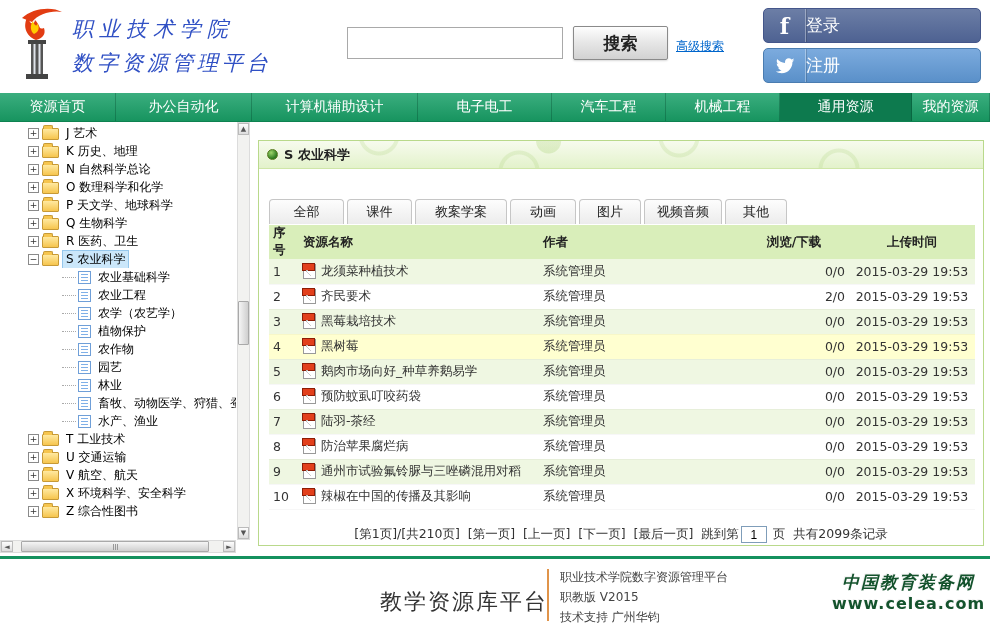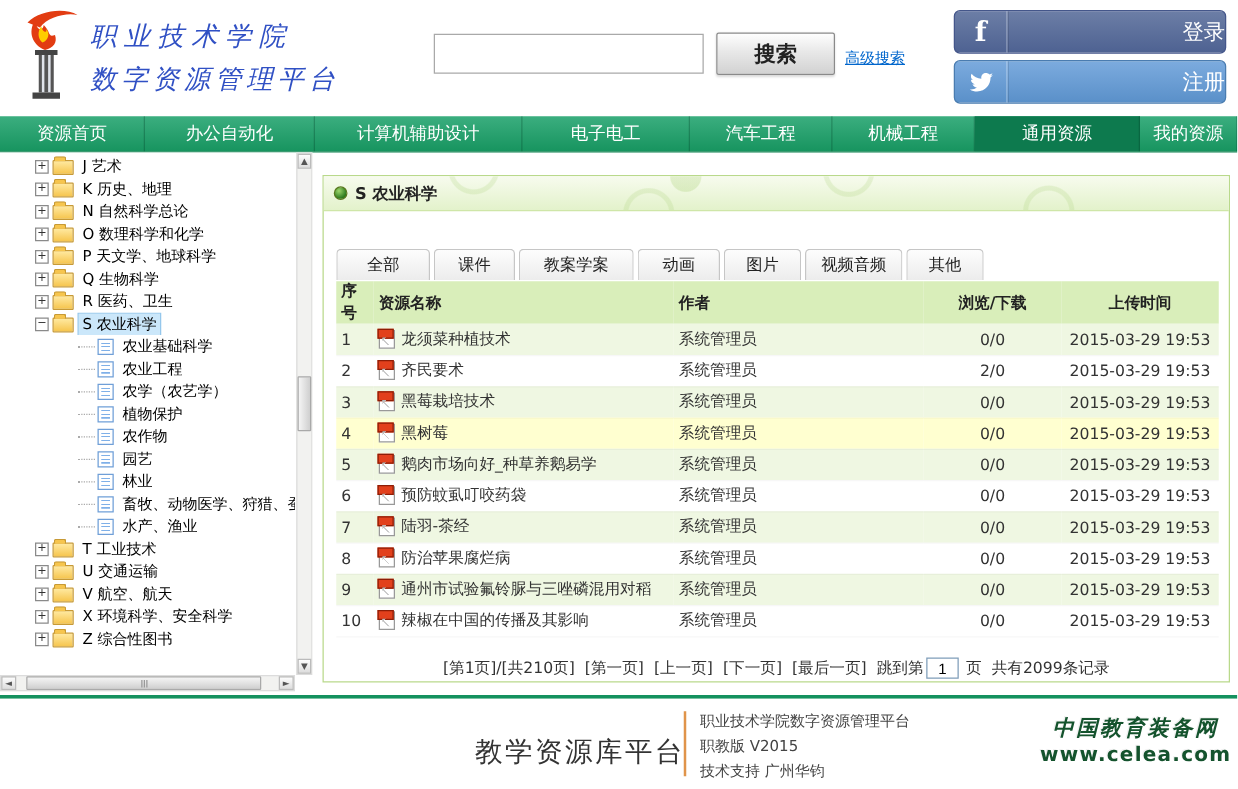--- a/index.html
+++ b/index.html
@@ -16,21 +16,21 @@
   .search-input { position:absolute; left:347px; top:27px; width:216px; height:32px; border:1px solid #a9a9a9; background:#fff; font-size:14px; padding:0 6px; }
   .search-btn { position:absolute; left:573px; top:26px; width:95px; height:34px; border:1px solid #8a8a8a; border-radius:2px;
       background:linear-gradient(#fefefe,#e8e8e8 45%,#d2d2d2); font-size:17px; font-weight:bold; color:#222; cursor:pointer;
       font-family:"DejaVu Sans","Liberation Sans",sans-serif; box-shadow:0 1px 2px rgba(0,0,0,.15); }
   .adv-link { position:absolute; left:676px; top:38px; font-size:12px; color:#0066cc; text-decoration:underline; cursor:pointer; }
   .social-btn { position:absolute; left:763px; width:218px; height:35px; border-radius:5px; display:flex; align-items:center; cursor:pointer; color:#fff; }
   .login-btn { top:8px; background:linear-gradient(#6c7ea6,#4e6292); border:1px solid #44568a; }
   .reg-btn { top:48px; background:linear-gradient(#7cabde,#5a90c9); border:1px solid #4a7cb0; }
   .social-icon-zone { width:42px; height:100%; display:flex; align-items:center; justify-content:center;
       border-right:1px solid rgba(255,255,255,.35); box-shadow:1px 0 0 rgba(0,0,0,.15); }
-  .social-label { flex:1; text-align:right; font-size:17px; }
+  .social-label { flex:1; text-align:left; font-size:17px; }
   .fb-f { font-size:22px; font-weight:bold; font-family:"DejaVu Serif","Liberation Serif",serif; }
 
   
   .nav { position:absolute; left:0; top:93px; width:990px; height:29px; display:flex;
       background:linear-gradient(#3bae7f,#17945f); border-bottom:1px solid #0e8250; }
   .nav-item { height:100%; display:flex; align-items:center; justify-content:center; color:#fff; font-size:14px;
       cursor:pointer; border-right:1px solid rgba(0,60,35,.30); }
   .nav-item.active { background:#0d7a4e; }
 
   
@@ -88,21 +88,21 @@
       cursor:pointer; padding:0 4px; }
 
   .res-table { position:absolute; left:10px; top:84px; width:706px; border-collapse:collapse; font-size:12.5px; }
   .res-table th { height:23px; background:#d9eeba; color:#222; font-weight:bold; text-align:left; padding:0 4px; }
   .res-table td { height:25px; padding:0 4px; color:#333; border-bottom:1px solid rgba(0,0,0,0.03); }
   .res-table tr.alt td { background:#eff7e2; }
   .res-table tr.hl td { background:#ffffd0; }
   .col-no { width:30px; }
   .col-name { width:240px; }
   .col-author { width:200px; }
-  .col-views { width:110px; text-align:center; }
+  .col-views { width:110px; text-align:right; }
   .col-date { width:126px; text-align:center !important; }
   th.col-views, th.col-date { text-align:center; }
   .name-cell { display:flex; align-items:center; gap:5px; cursor:pointer; }
   .res-icon { width:13px; height:15px; flex:none; background:#fff; border:1px solid #999; position:relative; }
   .res-icon:before { content:""; position:absolute; left:-2px; top:-2px; width:11px; height:6px; background:#e2401c; border:1px solid #8d1d06; }
   .res-icon:after { content:""; position:absolute; left:2px; bottom:2px; width:8px; height:6px;
       background:linear-gradient(135deg,#bbb 2px,transparent 2px),linear-gradient(45deg,transparent 3px,#ccc 3px 4px,transparent 4px); }
 
   .pagination { position:absolute; left:0; right:0; top:385px; text-align:center; font-size:12.5px; color:#333; }
   .pagination span { margin:0 2px; }

